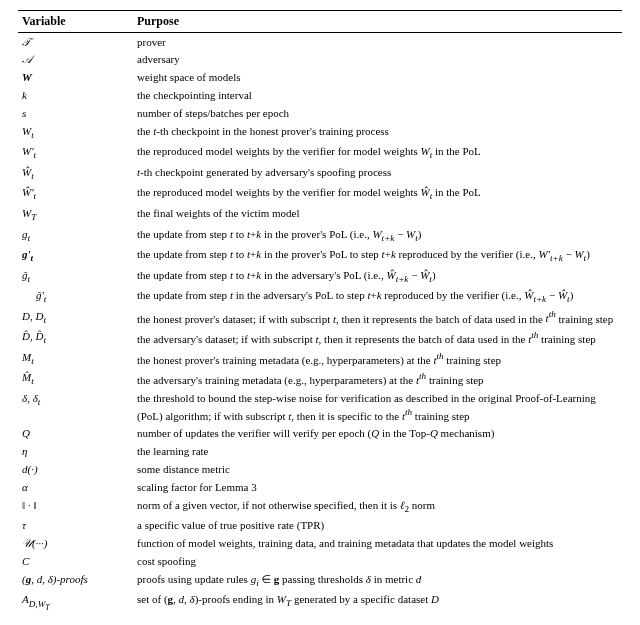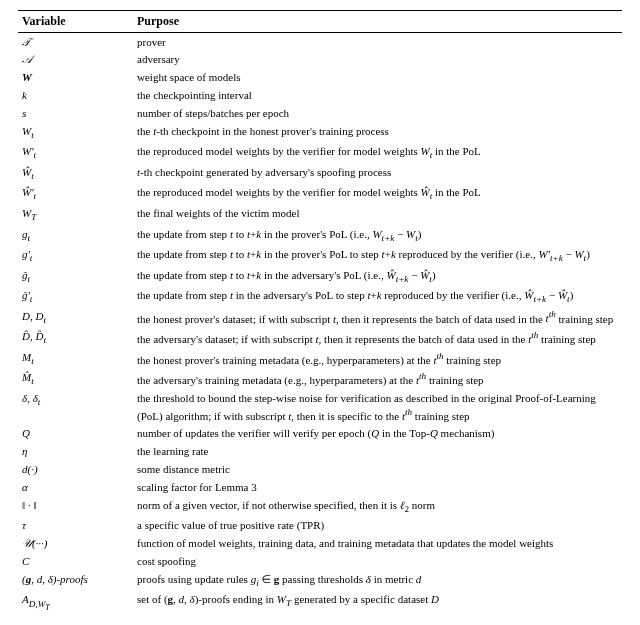--- a/index.html
+++ b/index.html
@@ -90,29 +90,29 @@
         </tr>
         <tr>
           <td class="col-var"><span style="font-style:italic;">W<sub>T</sub></span></td>
           <td class="col-purpose">the final weights of the victim model</td>
         </tr>
         <tr>
           <td class="col-var"><span style="font-style:italic;">g<sub>t</sub></span></td>
           <td class="col-purpose">the update from step <span style="font-style:italic;">t</span> to <span style="font-style:italic;">t</span>+<span style="font-style:italic;">k</span> in the prover's PoL (i.e., <span style="font-style:italic;">W<sub>t+k</sub></span> − <span style="font-style:italic;">W<sub>t</sub></span>)</td>
         </tr>
         <tr>
-          <td class="col-var"><span style="font-style:italic;">g'<sub>t</sub></span></td>
+          <td class="col-var"><span style="font-style:italic;font-weight:bold;">g'<sub>t</sub></span></td>
           <td class="col-purpose">the update from step <span style="font-style:italic;">t</span> to <span style="font-style:italic;">t</span>+<span style="font-style:italic;">k</span> in the prover's PoL to step <span style="font-style:italic;">t</span>+<span style="font-style:italic;">k</span> reproduced by the verifier (i.e., <span style="font-style:italic;">W'<sub>t+k</sub></span> − <span style="font-style:italic;">W<sub>t</sub></span>)</td>
         </tr>
         <tr>
           <td class="col-var"><span style="font-style:italic;">ĝ<sub>t</sub></span></td>
           <td class="col-purpose">the update from step <span style="font-style:italic;">t</span> to <span style="font-style:italic;">t</span>+<span style="font-style:italic;">k</span> in the adversary's PoL (i.e., <span style="font-style:italic;">Ŵ<sub>t+k</sub></span> − <span style="font-style:italic;">Ŵ<sub>t</sub></span>)</td>
         </tr>
         <tr>
-          <td class="col-var"><span style="font-style:italic;">ĝ'<sub>t</sub></span></td>
+          <td class="col-var"><span style="font-style:italic;margin-left:14px;">ĝ'<sub>t</sub></span></td>
           <td class="col-purpose">the update from step <span style="font-style:italic;">t</span> in the adversary's PoL to step <span style="font-style:italic;">t</span>+<span style="font-style:italic;">k</span> reproduced by the verifier (i.e., <span style="font-style:italic;">Ŵ<sub>t+k</sub></span> − <span style="font-style:italic;">Ŵ<sub>t</sub></span>)</td>
         </tr>
         <tr>
           <td class="col-var"><span style="font-style:italic;">D</span>, <span style="font-style:italic;">D<sub>t</sub></span></td>
           <td class="col-purpose">the honest prover's dataset; if with subscript <span style="font-style:italic;">t</span>, then it represents the batch of data used in the <span style="font-style:italic;">t<sup>th</sup></span> training step</td>
         </tr>
         <tr>
           <td class="col-var"><span style="font-style:italic;">D̂</span>, <span style="font-style:italic;">D̂<sub>t</sub></span></td>
           <td class="col-purpose">the adversary's dataset; if with subscript <span style="font-style:italic;">t</span>, then it represents the batch of data used in the <span style="font-style:italic;">t<sup>th</sup></span> training step</td>
         </tr>

